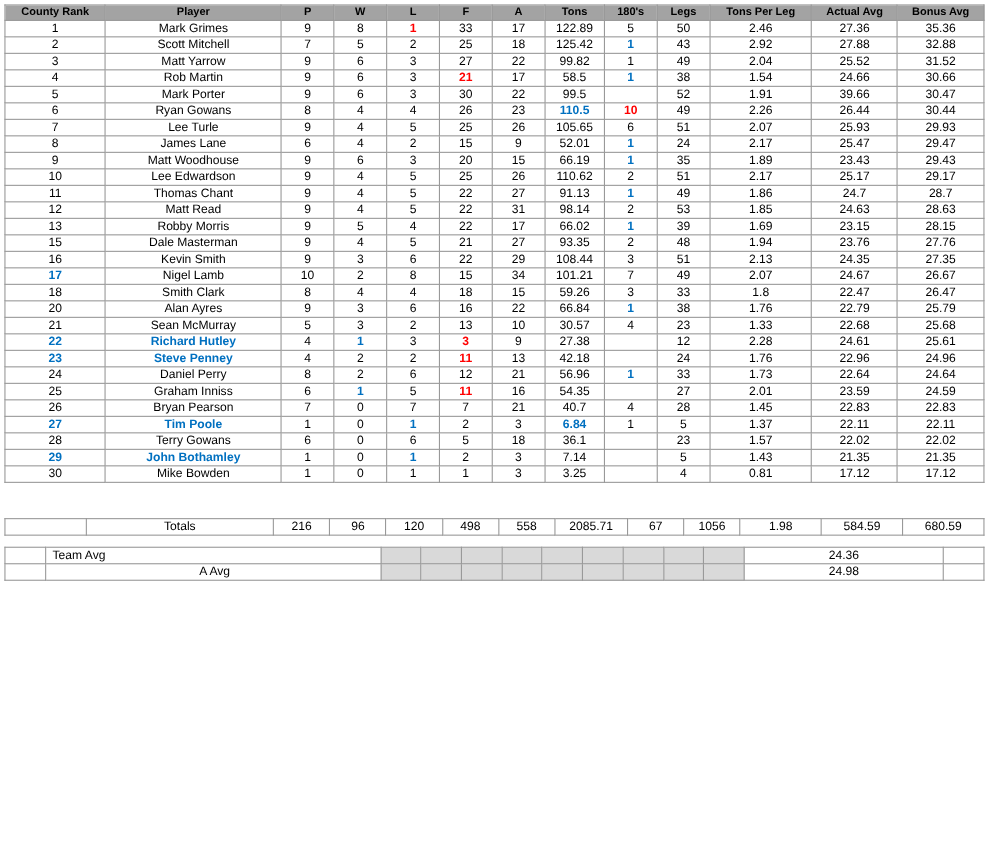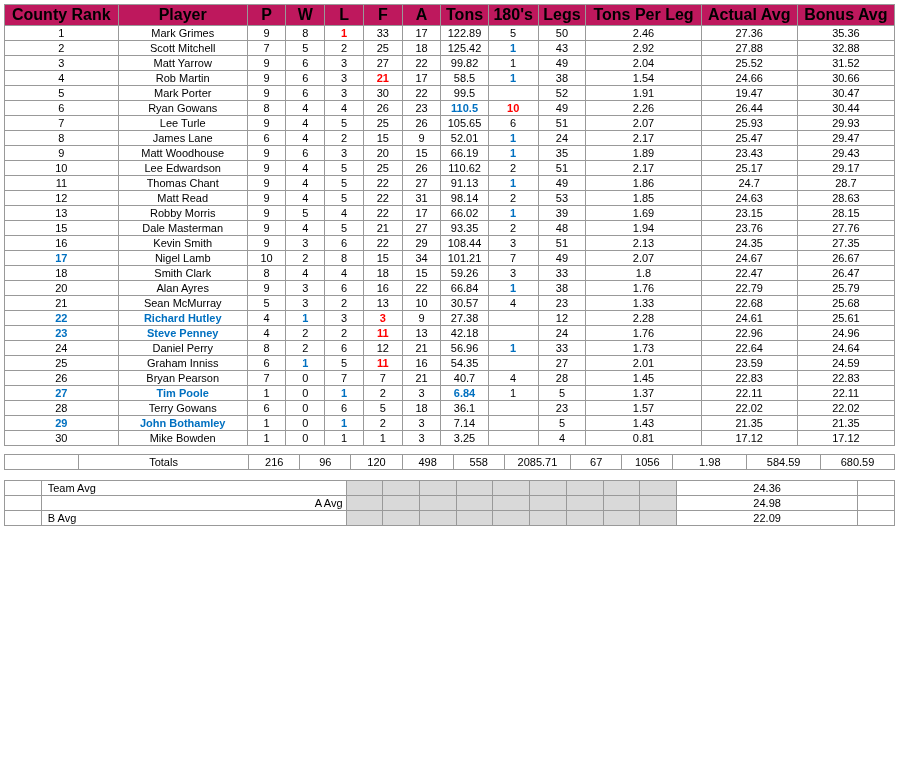--- a/index.html
+++ b/index.html
@@ -13,33 +13,33 @@
       border-collapse: collapse;
       width: 100%;
     }
     th, td {
       border: 1px solid #999;
       text-align: center;
       padding: 1px 3px;
       white-space: nowrap;
     }
     th {
-      background: #be185d;
+      background: #a3a3a3;
       font-weight: bold;
-      font-size: 16px;
+      font-size: 10px;
     }
     .rank-col { width: 52px; }
     .player-col { width: 120px; }
     .num-col { width: 36px; }
     .avg-col { width: 52px; }
 
     .highlight-blue { color: #0070C0; font-weight: bold; }
     .highlight-red { color: #FF0000; font-weight: bold; }
 
-    .totals-section { margin-top: 8px; }
+    .totals-section { margin-top: 32px; }
     .avgs-section { margin-top: 10px; }
     .avg-label { text-align: left; padding-left: 6px; }
   </style>
 </head>
 <body>
 
 <table id="main-table">
   <thead>
     <tr>
       <th class="rank-col">County Rank</th>
@@ -123,21 +123,21 @@
         <td>Mark Porter</td>
         <td>9</td>
         <td>6</td>
         <td>3</td>
         <td>30</td>
         <td>22</td>
         <td>99.5</td>
         <td></td>
         <td>52</td>
         <td>1.91</td>
-        <td>19.47</td>
+        <td>39.66</td>
         <td>30.47</td>
       </tr>
       <tr>
         <td>6</td>
         <td>Ryan Gowans</td>
         <td>8</td>
         <td>4</td>
         <td>4</td>
         <td>26</td>
         <td>23</td>
@@ -516,43 +516,28 @@
           <td style="background: rgb(217, 217, 217);"></td>
           <td style="background: rgb(217, 217, 217);"></td>
           <td style="background: rgb(217, 217, 217);"></td>
           <td style="background: rgb(217, 217, 217);"></td>
           <td style="background: rgb(217, 217, 217);"></td>
           <td>24.36</td>
           <td></td>
         </tr>
         <tr>
           <td></td>
-          <td class="avg-label" style="text-align: right;">A Avg</td>
+          <td class="avg-label" style="text-align: center;">A Avg</td>
           <td style="background: rgb(217, 217, 217);"></td>
           <td style="background: rgb(217, 217, 217);"></td>
           <td style="background: rgb(217, 217, 217);"></td>
           <td style="background: rgb(217, 217, 217);"></td>
           <td style="background: rgb(217, 217, 217);"></td>
           <td style="background: rgb(217, 217, 217);"></td>
           <td style="background: rgb(217, 217, 217);"></td>
           <td style="background: rgb(217, 217, 217);"></td>
           <td style="background: rgb(217, 217, 217);"></td>
           <td>24.98</td>
-          <td></td>
-        </tr>
-        <tr>
-          <td></td>
-          <td class="avg-label" style="text-align: left;">B Avg</td>
-          <td style="background: rgb(217, 217, 217);"></td>
-          <td style="background: rgb(217, 217, 217);"></td>
-          <td style="background: rgb(217, 217, 217);"></td>
-          <td style="background: rgb(217, 217, 217);"></td>
-          <td style="background: rgb(217, 217, 217);"></td>
-          <td style="background: rgb(217, 217, 217);"></td>
-          <td style="background: rgb(217, 217, 217);"></td>
-          <td style="background: rgb(217, 217, 217);"></td>
-          <td style="background: rgb(217, 217, 217);"></td>
-          <td>22.09</td>
           <td></td>
         </tr>
       </tbody>
   </table>
 </div>
 
 </body></html>

